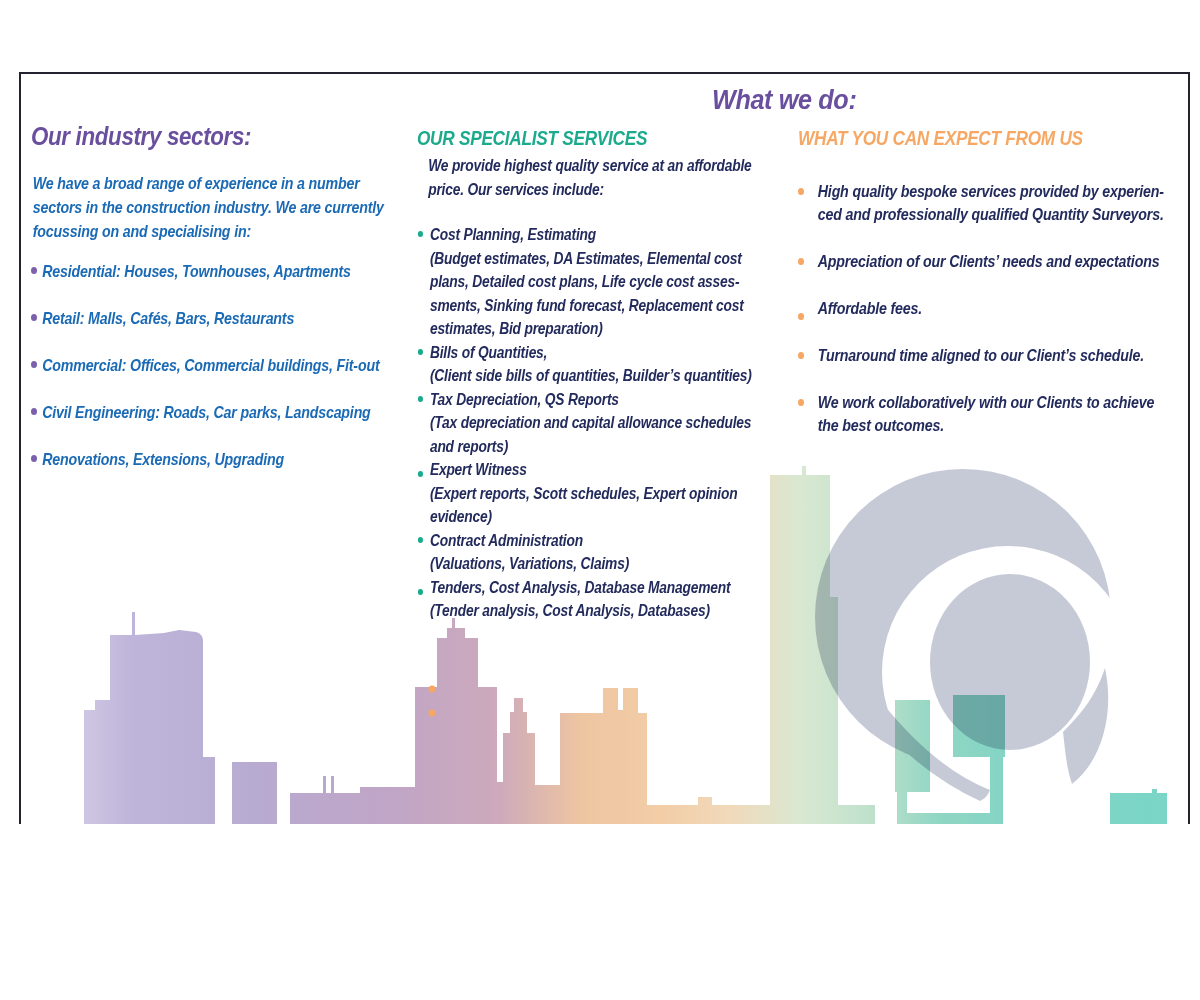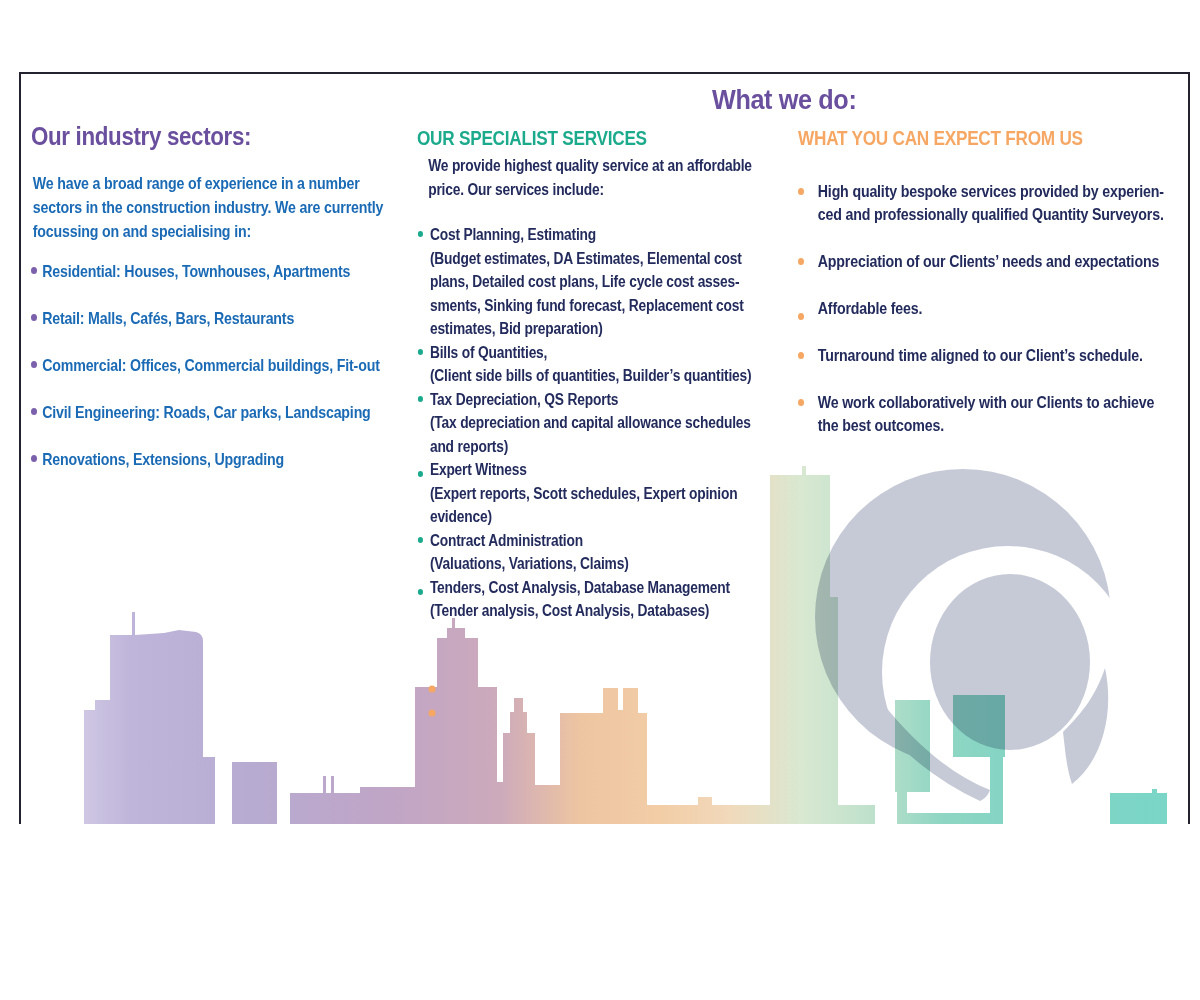--- a/index.html
+++ b/index.html
@@ -1,18 +1,18 @@
 <!DOCTYPE html>
 <html><head>
 <meta charset="utf-8">
 <style>
   html,body{margin:0;padding:0;background:#ffffff;}
   .page{
     position:relative;width:1200px;height:824px;background:#ffffff;overflow:hidden;
-    font-family:"Liberation Sans","DejaVu Sans",sans-serif;font-weight:bold;
+    font-family:"Liberation Sans","DejaVu Sans",sans-serif;font-weight:bold;font-style:italic;
   }
   .frame{
     position:absolute;left:19px;top:72px;width:1167px;height:824px;
     border:2px solid #23232f;z-index:5;pointer-events:none;background:transparent;
   }
   .skyline-svg{position:absolute;left:19px;top:460px;width:1171px;height:440px;z-index:1;}
   .col{position:absolute;transform:scaleX(0.86);transform-origin:0 0;z-index:3;}
   .pre{white-space:pre-line;}
   
   .wwd{

